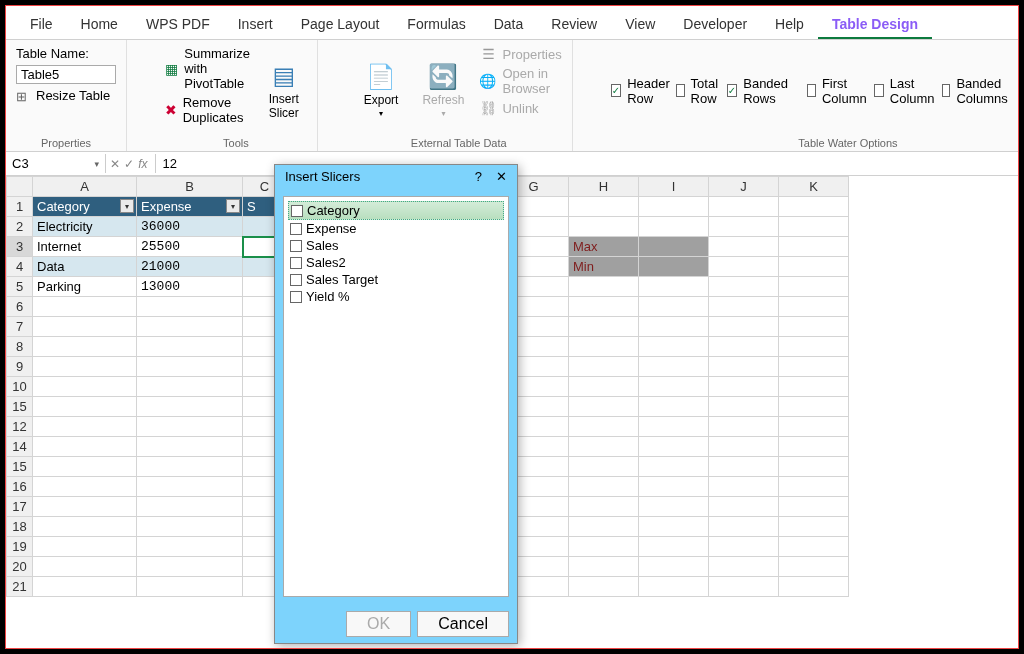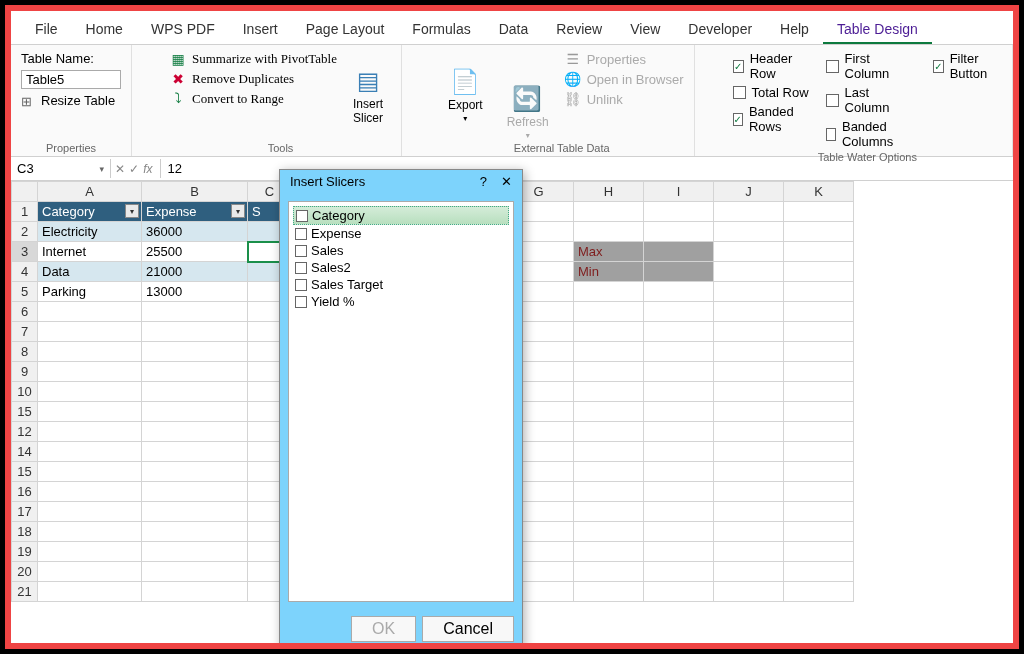--- a/index.html
+++ b/index.html
@@ -1,58 +1,58 @@
 <!DOCTYPE html>
 <html><head>
 <meta charset="utf-8">
 <style>
   * { box-sizing: border-box; margin: 0; padding: 0; }
   body { font-family: "Segoe UI", Arial, sans-serif; font-size: 13px; background: #000; width: 1024px; height: 654px; overflow: hidden; }
-  .app { background: #fff; width: 1014px; height: 644px; margin: 5px; border: 6px solid #ef4444; position: relative; overflow: hidden; }
+  .app { background: #fff; width: 1014px; height: 644px; margin: 5px; border: 1px solid #ef4444; position: relative; overflow: hidden; }
 
   
   .ribbon-tabs { display: flex; padding: 6px 10px 0 10px; gap: 0; border-bottom: 1px solid #d0d0d0; height: 34px; }
   .ribbon-tab { padding: 4px 14px; font-size: 14px; color: #333; cursor: pointer; }
-  .ribbon-tab.active { color: #4c1d95; border-bottom: 2px solid #0d7a3e; font-weight: 400; }
+  .ribbon-tab.active { color: #8b5cf6; border-bottom: 2px solid #0d7a3e; font-weight: 700; }
 
   
   .ribbon { display: flex; border-bottom: 1px solid #d0d0d0; height: 112px; background: #fafafa; gap: 28px; }
   .ribbon-group { border-right: 1px solid #e0e0e0; padding: 6px 10px 2px 10px; display: flex; flex-direction: column; justify-content: space-between; }
   .ribbon-group-label { font-size: 11px; color: #666; text-align: center; padding-top: 2px; }
   .group-body { flex: 1; display: flex; gap: 8px; }
 
   .prop-col { display: flex; flex-direction: column; gap: 4px; }
   .prop-row { display: flex; align-items: center; gap: 6px; font-size: 13px; }
   .table-name-input { width: 100px; border: 1px solid #aaa; padding: 1px 4px; font-size: 13px; }
 
   .resize-icon { width: 14px; height: 14px; display: inline-block; }
   .resize-icon::before { content: "⊞"; color: #666; }
 
   .tools-col { display: flex; flex-direction: column; gap: 4px; }
-  .tool-row { display: flex; align-items: center; gap: 6px; font-size: 13px; font-family: Liberation Serif, serif; }
+  .tool-row { display: flex; align-items: center; gap: 6px; font-size: 13px; }
   .icon16 { width: 16px; height: 16px; display: inline-flex; align-items: center; justify-content: center; font-size: 14px; }
   .pivot-icon::before { content: "▦"; color: #0d7a3e; }
   .dup-icon::before { content: "✖"; color: #c03; }
   .conv-icon::before { content: "⤵"; color: #0d7a3e; }
 
   .big-btn { display: flex; flex-direction: column; align-items: center; justify-content: center; gap: 2px; padding: 0 8px; cursor: pointer; }
   .big-btn .big-icon { width: 28px; height: 28px; display: flex; align-items: center; justify-content: center; font-size: 24px; }
   .slicer-icon::before { content: "▤"; color: #3a7fb5; }
   .export-icon::before { content: "📄"; }
   .refresh-icon::before { content: "🔄"; color: #999; }
   .small-label { font-size: 12px; }
-  .disabled { color: #aaa; justify-content: flex-end; }
+  .disabled { color: #aaa; }
 
   .link-col { display: flex; flex-direction: column; gap: 4px; }
   .link-row { display: flex; align-items: center; gap: 6px; font-size: 13px; color: #aaa; }
   .props-icon::before { content: "☰"; color: #999; }
   .browser-icon::before { content: "🌐"; }
   .unlink-icon::before { content: "⛓"; color: #999; }
 
-  .check-col { display: flex; flex-direction: column; gap: 4px; }
+  .check-col { display: flex; flex-direction: row; gap: 4px; }
   .check-row { display: flex; align-items: center; gap: 6px; font-size: 13px; }
   .check-cols { display: flex; gap: 16px; }
   .chk { width: 13px; height: 13px; border: 1px solid #666; display: inline-flex; align-items: center; justify-content: center; font-size: 10px; background: #fff; }
   .chk.on::before { content: "✓"; color: #0d7a3e; }
 
   
   .formula-bar { display: flex; align-items: center; height: 24px; border-bottom: 1px solid #d0d0d0; background: #fff; }
   .name-box { width: 100px; border-right: 1px solid #ccc; padding: 2px 6px; font-size: 13px; display: flex; justify-content: space-between; align-items: center; }
   .name-box-dd { font-size: 9px; color: #666; }
   .fx-buttons { display: flex; padding: 0 4px; gap: 4px; color: #888; font-size: 12px; align-items: center; }
@@ -69,21 +69,21 @@
   .cw-A { width: 104px; } .cw-B { width: 106px; } .cw-C { width: 44px; }
   .cw-D { width: 36px; } .cw-E { width: 68px; } .cw-F { width: 108px; }
   .cw-G { width: 70px; } .cw-H { width: 70px; } .cw-I { width: 70px; }
   .cw-J { width: 70px; } .cw-K { width: 70px; }
 
   .tbl-hdr { background: #2f5f7f !important; color: #fff; position: relative; }
   .tbl-hdr .dd { position: absolute; right: 2px; top: 2px; width: 14px; height: 14px; background: #eaeaea; border: 1px solid #888; font-size: 8px; display: flex; align-items: center; justify-content: center; color: #333; }
   .band1 { background: #d6e7ef !important; }
   .band0 { background: #fff !important; }
   .row-hdr.active { background: #d8d8d8; }
-  .num { text-align: right; }
+  .num { text-align: right; font-family: Liberation Mono, monospace; }
 
   .gb { background: #a0a0a0 !important; color: #7f1d1d; }
 
   .sel-cell { outline: 2px solid #1a8f4a; outline-offset: -1px; }
 
   
   .dialog { position: absolute; left: 268px; top: 158px; width: 244px; height: 480px; background: #7dd3fc; border: 1px solid #888; box-shadow: 2px 2px 10px rgba(0,0,0,0.3); display: flex; flex-direction: column; }
   .dialog-title { display: flex; justify-content: space-between; align-items: center; padding: 4px 10px; font-size: 13px; }
   .dialog-title .right { display: flex; gap: 14px; }
   .dialog-body { flex: 1; background: #fff; margin: 8px; border: 1px solid #aaa; padding: 4px; overflow: auto; }
@@ -138,24 +138,20 @@
     <div class="ribbon-group">
       <div class="group-body">
         <div class="tools-col">
           <div class="tool-row">
             <span class="icon16 pivot-icon"></span>
             <span>Summarize with PivotTable</span>
           </div>
           <div class="tool-row">
             <span class="icon16 dup-icon"></span>
             <span>Remove Duplicates</span>
-          </div>
-          <div class="tool-row">
-            <span class="icon16 conv-icon"></span>
-            <span>Convert to Range</span>
           </div>
         </div>
         <div class="big-btn">
           <span class="big-icon slicer-icon"></span>
           <span class="small-label" style="white-space:pre-line;text-align:center;">Insert
 Slicer</span>
         </div>
       </div>
       <div class="ribbon-group-label">Tools</div>
     </div>

